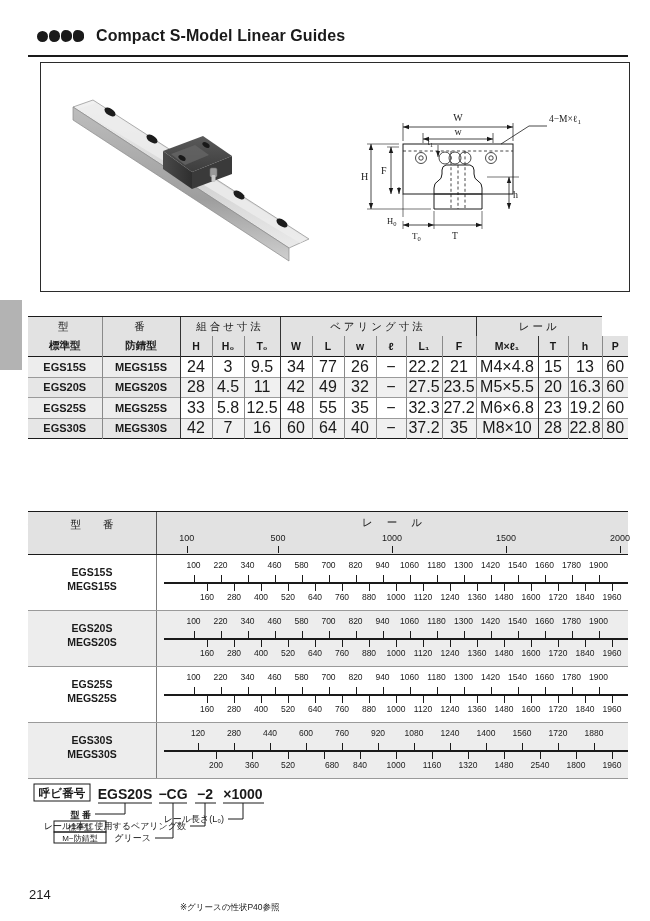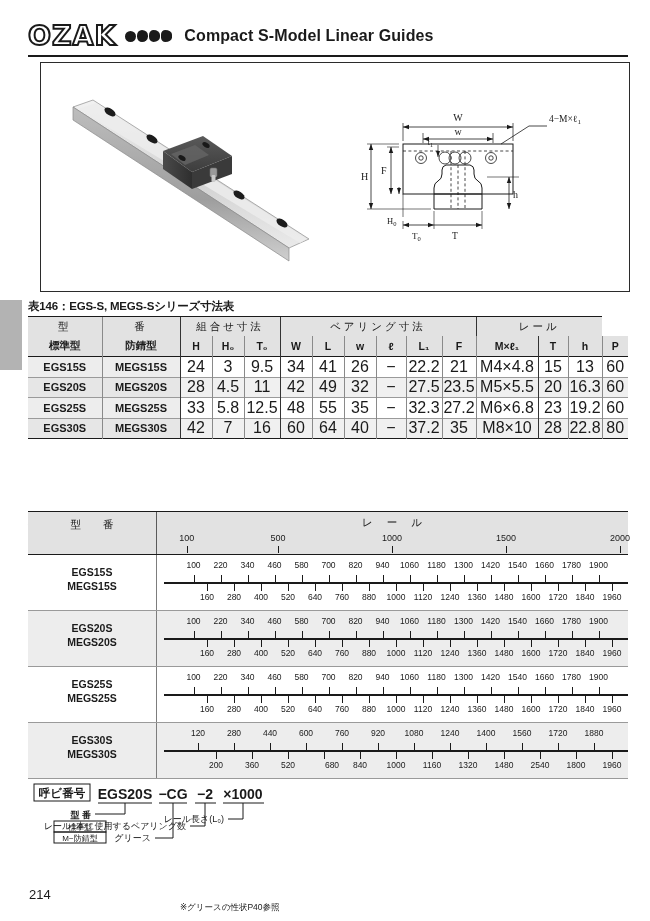--- a/index.html
+++ b/index.html
@@ -106,21 +106,20 @@
 
   .pageno{position:absolute;left:29px;top:887px;font-size:13px;}
 </style>
 </head>
 <body>
 
 <div class="page">
 
   <div class="header">
     <div class="logo-wrap">
-      <span class="logo-text">OZAK</span>
       <span class="dots">
         <span class="d1"></span>
           <span class="d2"></span>
           <span class="d3"></span>
           <span class="d4"></span>
       </span>
       <span class="hdr-en">Compact S-Model Linear Guides</span>
     </div>
     <div class="hdr-rule"></div>
   </div>
@@ -260,21 +259,20 @@
           <text x="46" y="155" font-size="8.5">H<tspan font-size="6.5" dy="1.5">0</tspan></text>
           <text x="71" y="170" font-size="9">T<tspan font-size="6.5" dy="1.5">0</tspan></text>
           <text x="114" y="170" font-size="9.5" text-anchor="middle">T</text>
         </g>
       </svg>
     </div>
   </div>
 
   <div class="tab"></div>
 
-  <div class="caption" style="left:28px;top:299px;">表146：EGS-S, MEGS-Sシリーズ寸法表</div>
 
   <table class="t146">
     <colgroup>
       <col style="width:74px">
         <col style="width:78px">
       <col style="width:32px">
         <col style="width:32px">
         <col style="width:36px">
       <col style="width:32px">
         <col style="width:32px">
@@ -312,21 +310,21 @@
       <th class="sub vl">h</th>
       <th class="sub vl">P</th>
     </tr>
     <tr class="data midline">
       <td class="mdl">EGS15S</td>
       <td class="mdl vl">MEGS15S</td>
       <td class="vlb">24</td>
       <td class="vl">3</td>
       <td class="vl">9.5</td>
       <td class="vlb">34</td>
-      <td class="vl">41</td>
+      <td class="vl">77</td>
       <td class="vl">26</td>
       <td class="vl">−</td>
       <td class="vl">22.2</td>
       <td class="vl">21</td>
       <td class="vl">M4×4.8</td>
       <td class="vlb">15</td>
       <td class="vl">13</td>
       <td class="vl">60</td>
     </tr>
     <tr class="data odd rowline">

